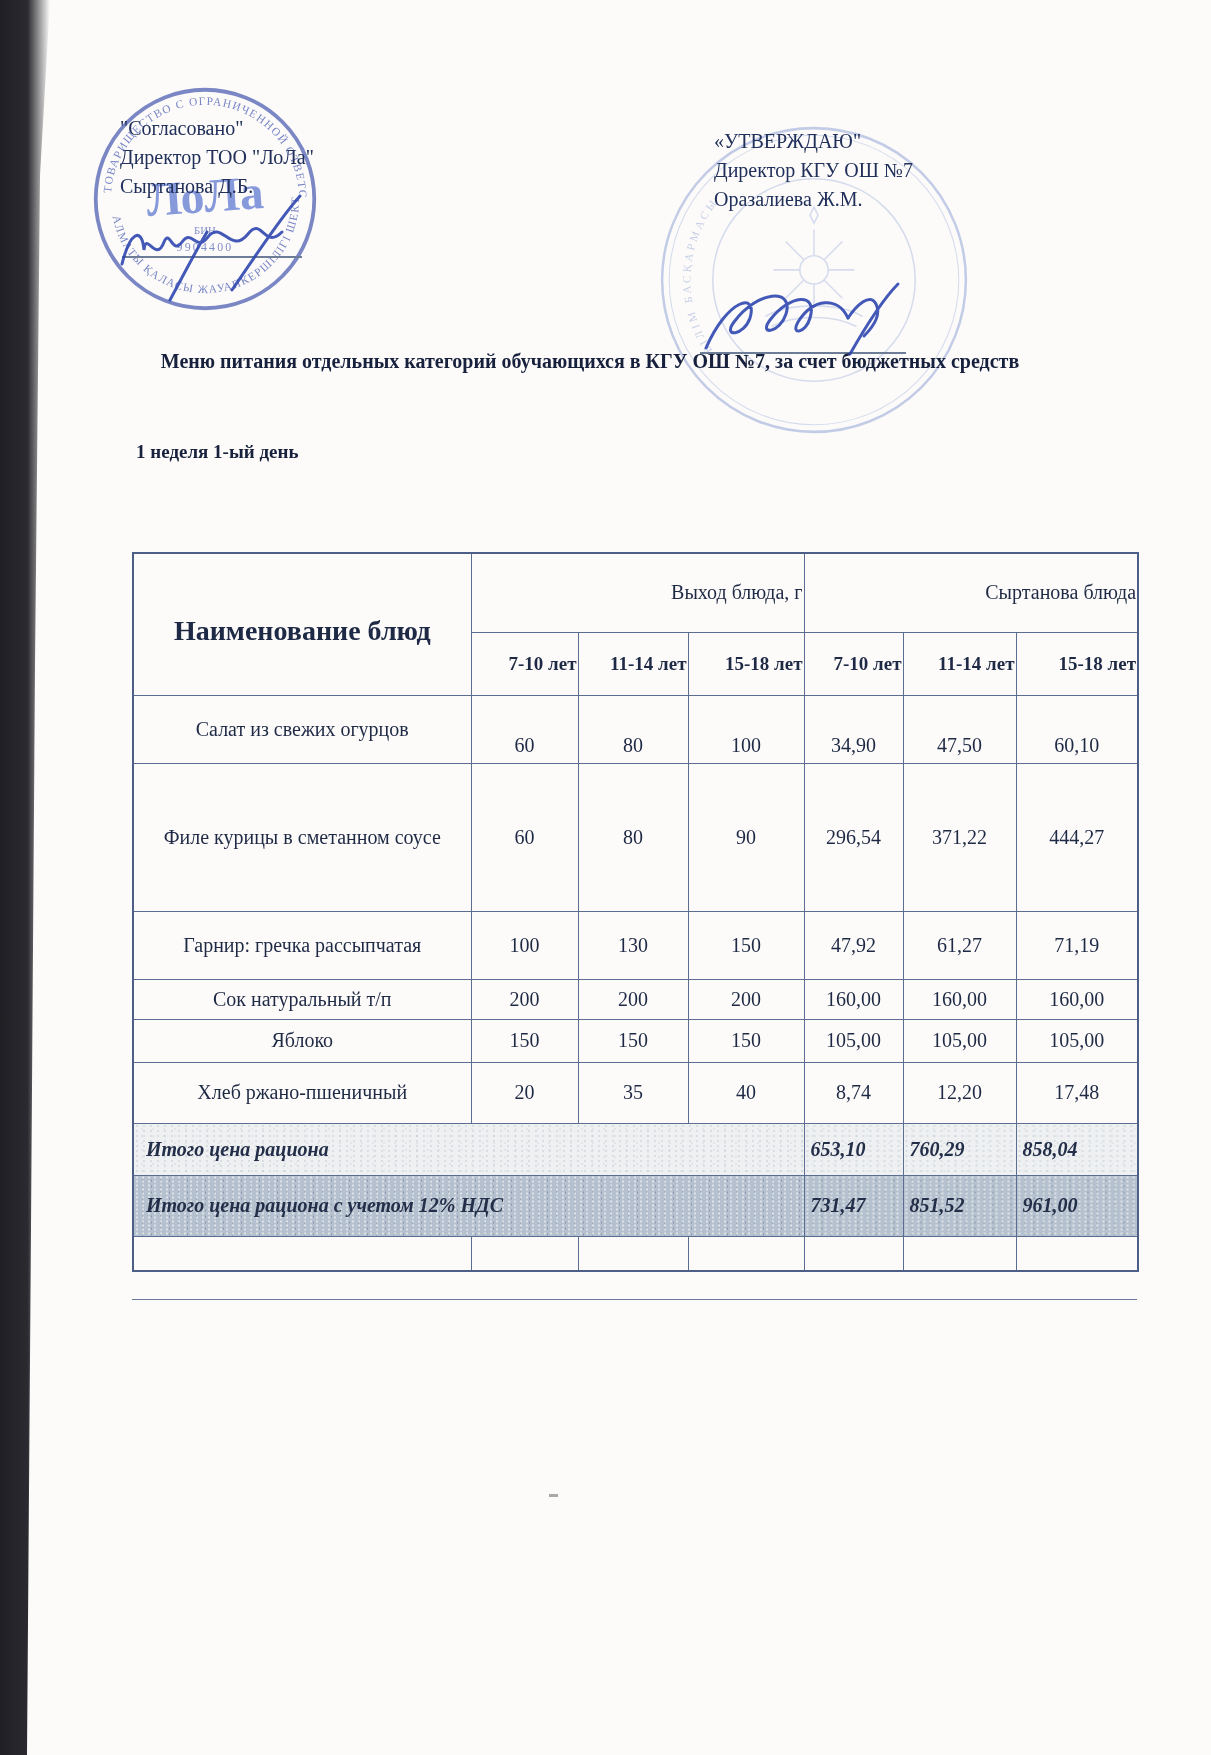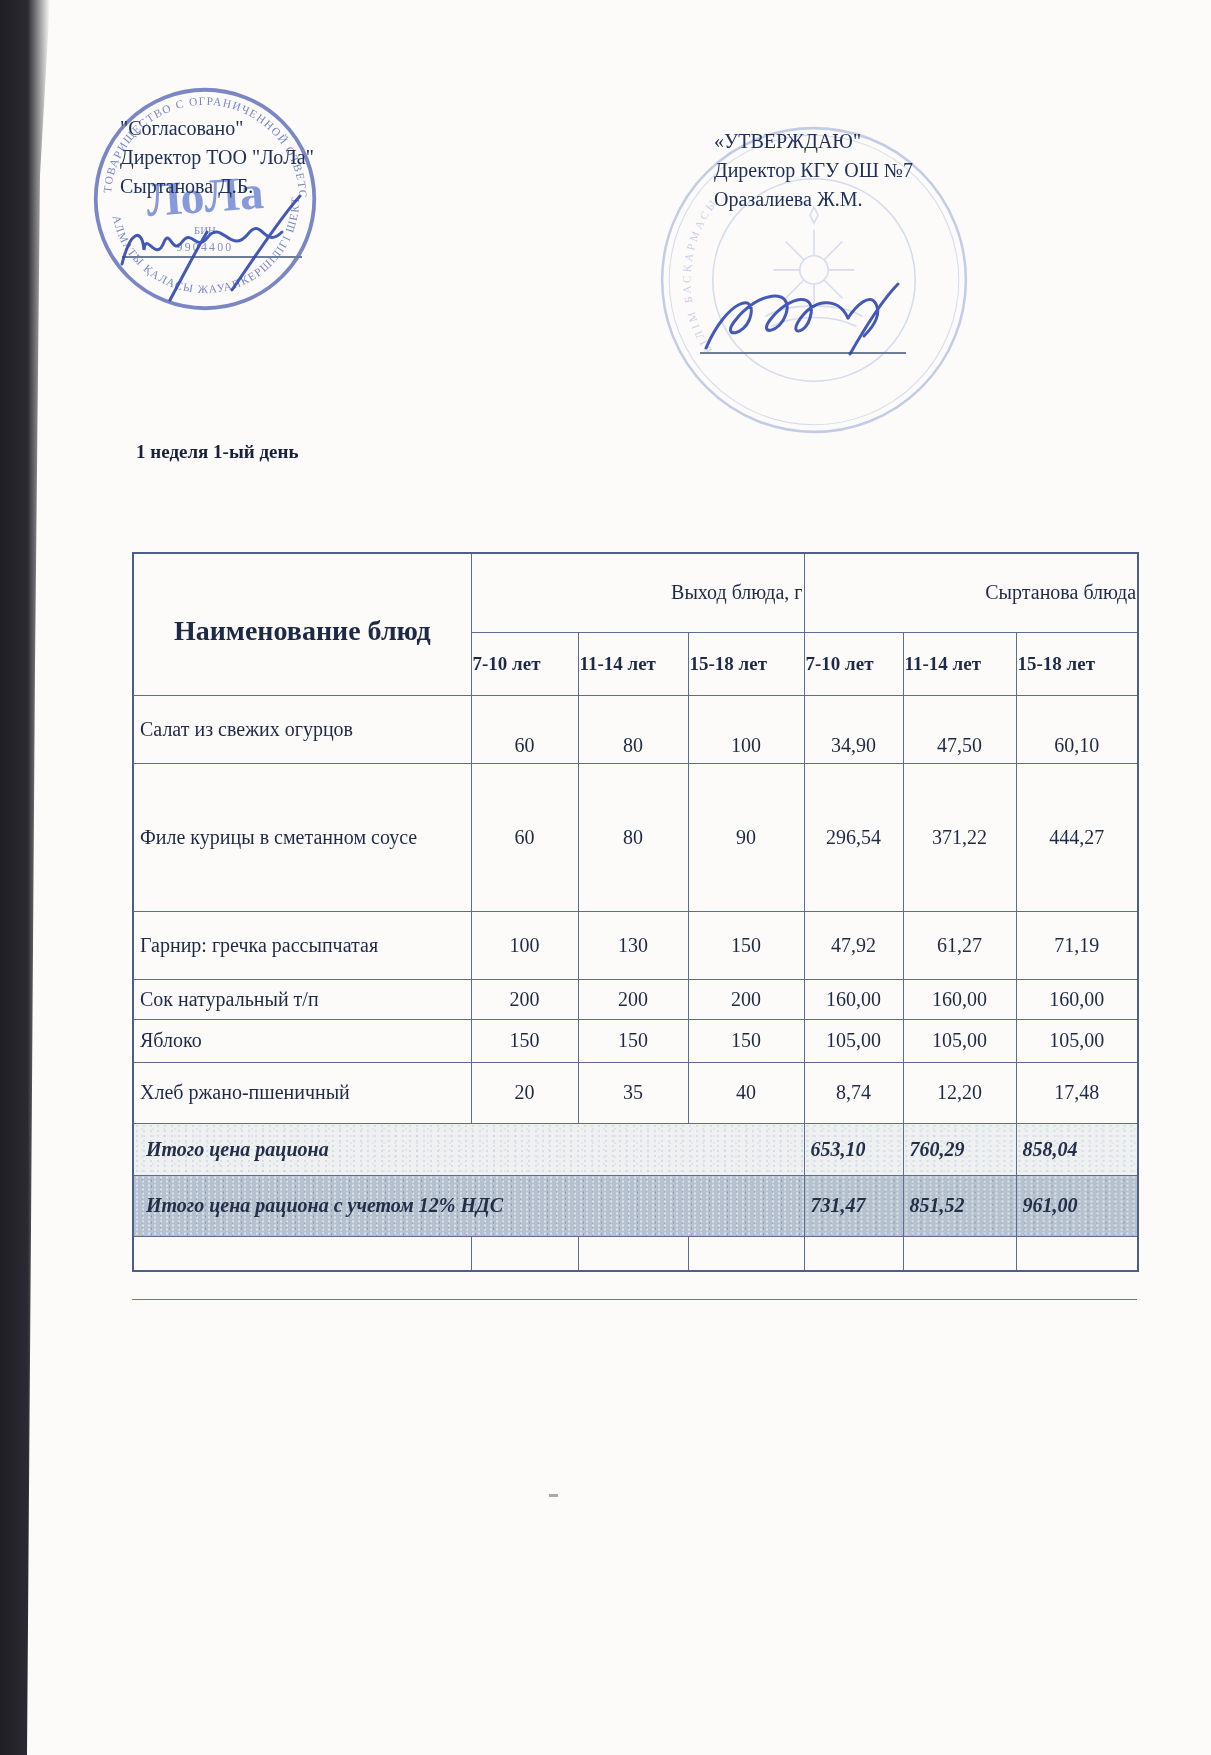--- a/index.html
+++ b/index.html
@@ -40,22 +40,22 @@
     border-collapse:collapse;table-layout:fixed;
     border:2px solid #4d5f86;
   }
   table.menu td{border:1px solid #5c6d92;overflow:hidden;}
   .rh-g1{height:79px;}  .rh-g2{height:63px;}
   .rh-r1{height:68px;}  .rh-r2{height:148px;} .rh-r3{height:68px;}
   .rh-r4{height:40px;}  .rh-r5{height:43px;}  .rh-r6{height:61px;}
   .rh-t1{height:52px;}  .rh-t2{height:61px;}  .rh-e{height:35px;}
   .hname{text-align:center;vertical-align:middle;font-weight:bold;font-size:28px;padding-top:14px;}
   .hgroup{text-align:right;vertical-align:middle;font-weight:normal;font-size:20px;}
-  .hage{text-align:left;vertical-align:middle;font-weight:bold;font-size:19px;}
-  td.name{padding:0 6px;font-size:20px;vertical-align:middle;text-align:left;}
+  .hage{text-align:right;vertical-align:middle;font-weight:bold;font-size:19px;}
+  td.name{padding:0 6px;font-size:20px;vertical-align:middle;text-align:center;}
   td.num{text-align:center;font-size:20px;vertical-align:middle;}
   td.vb{vertical-align:bottom;padding-bottom:6px;}
   tr.total td{
     background-color:#eef0f1;
     background-image:radial-gradient(rgba(105,120,145,.30) 1px,transparent 1px),
                      radial-gradient(rgba(105,120,145,.18) 1px,transparent 1px);
     background-size:7px 5px,11px 7px;background-position:0 0,3px 2px;
   }
   tr.vat td{
     background-color:#b5c1ce;
@@ -135,20 +135,21 @@
       <path d="M8 70 C30 20 60 14 52 40 C46 58 24 60 36 44 C60 12 96 10 88 36 C82 55 60 58 72 42 C92 16 120 14 112 40 C108 55 92 58 100 44 C115 20 140 18 150 40"></path>
       <path d="M150 40 C158 28 172 14 178 26 C184 38 172 52 166 58"></path>
       <path d="M152 76 C168 48 186 20 200 6"></path>
     </g>
   </svg>
 
   <div class="underline ul-left"></div>
   <div class="underline ul-right"></div>
 
   <div class="title">
+    <div class="t1">Меню питания отдельных категорий обучающихся в КГУ ОШ №7, за счет бюджетных средств</div>
   </div>
   <div class="week-day">1 неделя 1-ый день</div>
 
   <table class="menu">
     <colgroup>
       <col style="width:338px">
         <col style="width:107px">
         <col style="width:110px">
         <col style="width:116px">
       <col style="width:99px">

